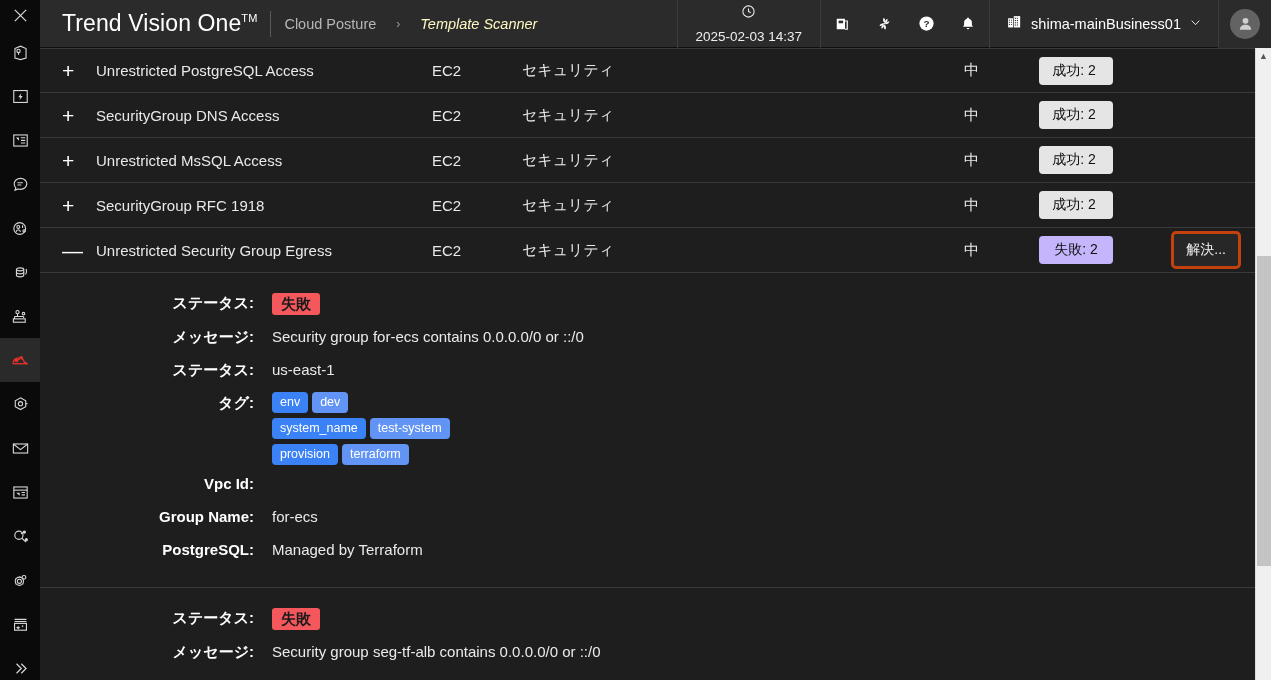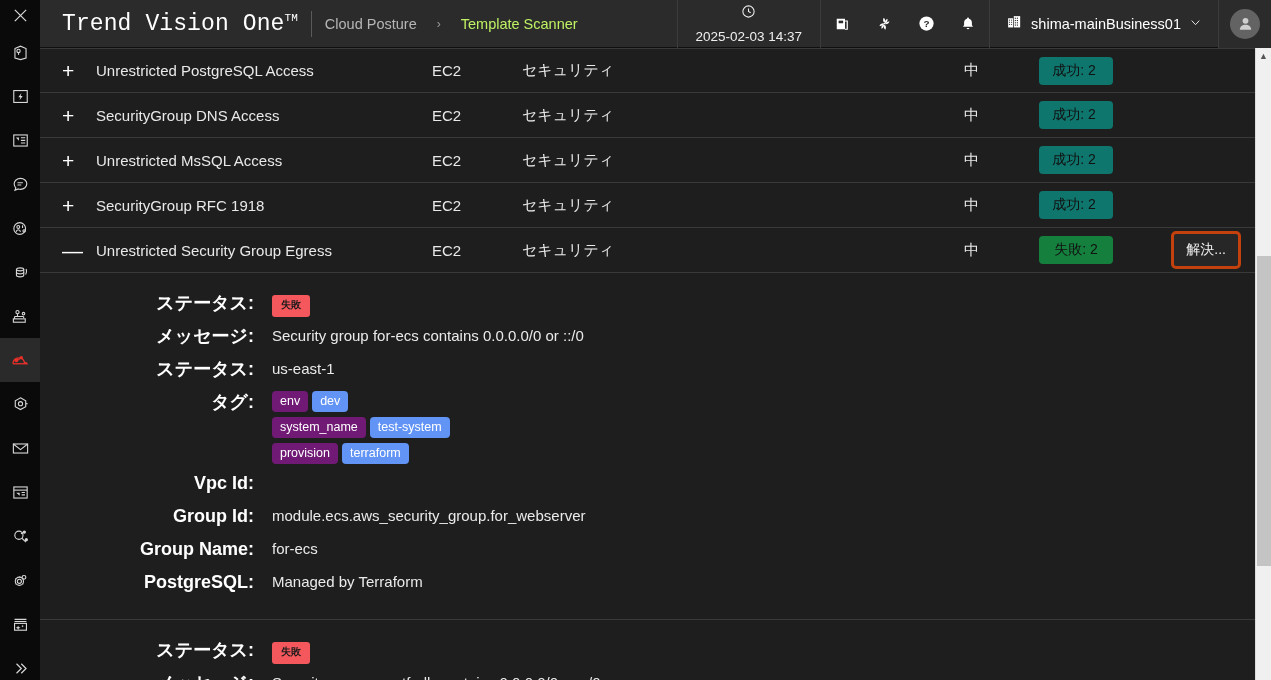--- a/index.html
+++ b/index.html
@@ -30,28 +30,28 @@
   .right { flex: 1 1 auto; display: flex; flex-direction: column; min-width: 0; position: relative; }
 
   
   .topbar {
     height: 48px; flex: 0 0 48px; background: #2b2b2b;
     display: flex; align-items: center; color: #fff;
     border-bottom: 1px solid #0f0f0f;
   }
   .brand {
     font-size: 23px; font-weight: 400; letter-spacing: .1px;
-    padding-left: 22px; white-space: nowrap; color:#ffffff;font-family:Liberation Mono, monospace;
+    padding-left: 22px; white-space: nowrap; color:#ffffff;
   }
   .brand sup { font-size: 11px; vertical-align: super; }
   .brand-sep { width: 1px; height: 26px; background: #5a5a5a; margin: 0 13px; }
   .crumbs { display: flex; align-items: center; font-size: 14.5px; gap: 20px; }
   .crumb-muted { color: #b6b6b6; }
   .crumb-sep { color: #9a9a9a; font-size: 12px; }
-  .crumb-cur { color: #bef264; }
+  .crumb-cur { color: #fef9c3; font-style: italic; }
 
   .topbar-spacer { flex: 1 1 auto; }
   .tb-divider { width: 1px; height: 48px; background: #3c3c3c; }
   .tb-clock { display: flex; align-items: center; gap: 7px; font-size: 13.5px; padding: 0 18px; color: #efefef; flex-direction: column; }
   .tb-icon {
     width: 42px; height: 48px; display: flex; align-items: center; justify-content: center;
     color: #ffffff;
   }
   .tb-tenant {
     display: flex; align-items: center; gap: 8px; padding: 0 16px;
@@ -89,51 +89,51 @@
   .c-cat   { flex: 0 0 300px; }
   .c-sev   { flex: 1 1 auto; text-align: right; padding-right: 60px; }
   .c-badge { flex: 0 0 92px; display: flex; justify-content: flex-start; }
   .c-act   { flex: 0 0 110px; display: flex; justify-content: flex-end; }
 
   .badge {
     display: inline-block; min-width: 74px; text-align: center;
     padding: 5px 12px; border-radius: 4px; font-size: 14px; color: #111;
     font-weight: 400;
   }
-  .badge.ok   { background: #0f766e; padding-left: 8px; }
-  .badge.fail { background: #15803d; }
+  .badge.ok   { background: #e5e5e5; padding-left: 8px; }
+  .badge.fail { background: #c4b5fd; }
 
   .btn-resolve {
     background: #272727; border: 3px solid #c2410c; color: #f0f0f0;
     border-radius: 5px; padding: 7px 12px; font-size: 14px; cursor: pointer;
     font-family: inherit;
   }
 
   
   .details { padding: 16px 0 0 0; }
   .detail-block { padding: 0 0 18px 0; }
   .detail-block + .detail-block { border-top: 1px solid #3a3a3a; padding-top: 16px; }
   .drow { display: flex; align-items: flex-start; margin-bottom: 5px; }
   .dlabel {
     width: 232px; flex: 0 0 232px; text-align: right; padding-right: 18px;
-    color: #ffffff; font-weight: bold; font-size: 18px; line-height: 28px;
+    color: #ffffff; font-weight: bold; font-size: 15px; line-height: 28px;
   }
   .dval { color: #eaeaea; font-size: 15px; line-height: 28px; }
   .badge-sm {
     display: inline-block; padding: 2px 9px; border-radius: 3px;
-    background: #f4585d; color: #1a1a1a; font-size: 10px; font-weight: bold;
-    line-height: 18px; margin-top: 4px; font-family: Liberation Mono, monospace;
+    background: #f4585d; color: #1a1a1a; font-size: 15px; font-weight: bold;
+    line-height: 18px; margin-top: 4px;
   }
   .tags { display: flex; flex-direction: column; gap: 5px; padding-top: 3px; }
   .tagpair { display: flex; gap: 4px; }
   .chip {
     padding: 2px 8px; border-radius: 4px; font-size: 12.5px; line-height: 17px;
     color: #fff;
   }
-  .chip.k { background: #701a75; }
+  .chip.k { background: #3b82f6; }
   .chip.v { background: #6294f5; }
 
   
   .sbar {
     position: absolute; top: 0; right: 0; width: 16px; height: 100%;
     background: #f0f0f0; border-left: 1px solid #dcdcdc;
   }
   .sbar-arrow {
     height: 16px; display: flex; align-items: center; justify-content: center;
     color: #555; font-size: 9px; cursor: pointer;
@@ -465,24 +465,20 @@
                   <span class="chip k">provision</span>
                   <span class="chip v">terraform</span>
                 </div>
               </div>
             </div>
             <div class="drow">
               <div class="dlabel">Vpc Id:</div>
               <div class="dval"></div>
             </div>
             <div class="drow">
-              <div class="dlabel">Group Id:</div>
-              <div class="dval">module.ecs.aws_security_group.for_webserver</div>
-            </div>
-            <div class="drow">
               <div class="dlabel">Group Name:</div>
               <div class="dval">for-ecs</div>
             </div>
             <div class="drow">
               <div class="dlabel">PostgreSQL:</div>
               <div class="dval">Managed by Terraform</div>
             </div>
           </div>
 
           <div class="detail-block">

